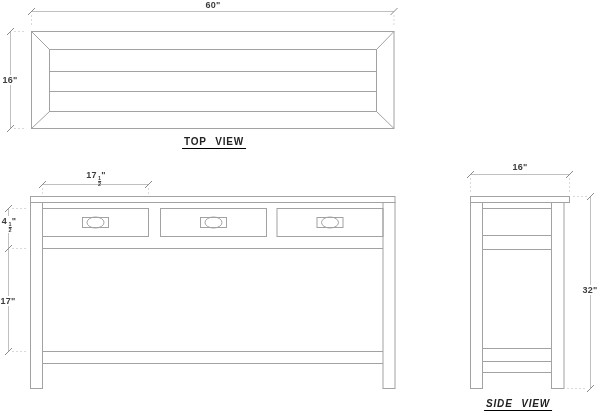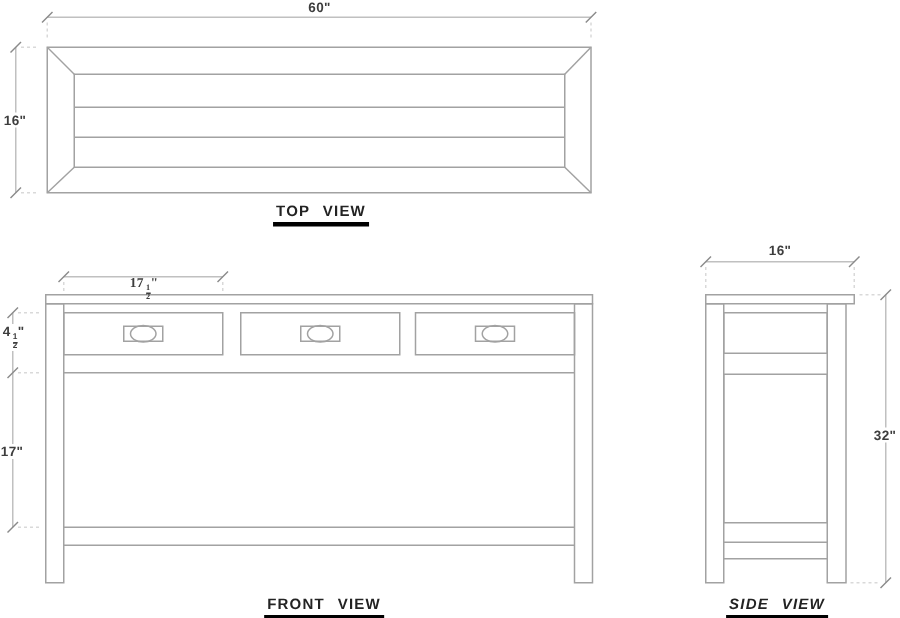--- a/index.html
+++ b/index.html
@@ -17,21 +17,21 @@
   .frac{
     display:inline-flex;flex-direction:column;align-items:center;justify-content:center;
     font-size:5.5px;line-height:5px;font-weight:700;margin-left:1.5px;
     vertical-align:-1.5px;height:11px;
   }
   .frac .num{border-bottom:1px solid #3d3d3d;}
   .view-label{
     position:absolute;transform:translateX(-50%);
     font-size:10px;font-weight:700;color:#232323;line-height:11px;
     letter-spacing:0.8px;word-spacing:5px;white-space:nowrap;
-    border-bottom:3px solid #000000;padding:0 2px 1px 2px;
+    border-bottom:1px solid #000000;padding:0 2px 1px 2px;
   }
 </style>
 </head>
 <body>
 
 <div class="canvas">
 
   <svg width="600" height="412" viewBox="0 0 600 412">
 
     <g stroke="#a2a2a2" fill="none" stroke-width="1">
@@ -136,41 +136,38 @@
   </div>
 
   <div class="dim-label on-line" style="left:10px;top:75px;">
     <span>16"</span>
   </div>
 
   <div class="view-label" style="left:214px;top:136px;">
     <span>TOP VIEW</span>
   </div>
 
-  <div class="dim-label" style="left:96px;top:183px;font-family:Liberation Serif, serif;">
+  <div class="dim-label" style="left:96px;top:170px;">
     <span>17</span><span class="frac">
         <span class="num">1</span>
         <span class="den">2</span>
       </span><span>"</span>
   </div>
 
   <div class="dim-label on-line" style="left:9px;top:216px;">
     <span>4</span><span class="frac">
         <span class="num">1</span>
         <span class="den">2</span>
       </span><span>"</span>
   </div>
 
   <div class="dim-label on-line" style="left:8px;top:296px;">
     <span>17"</span>
   </div>
 
-  <div class="view-label" style="left:216px;top:398px;">
-    <span>FRONT VIEW</span>
-  </div>
 
   <div class="dim-label" style="left:520px;top:162px;">
     <span>16"</span>
   </div>
 
   <div class="dim-label on-line" style="left:590px;top:285px;">
     <span>32"</span>
   </div>
 
   <div class="view-label" style="left:518px;top:398px;font-style:italic;">

